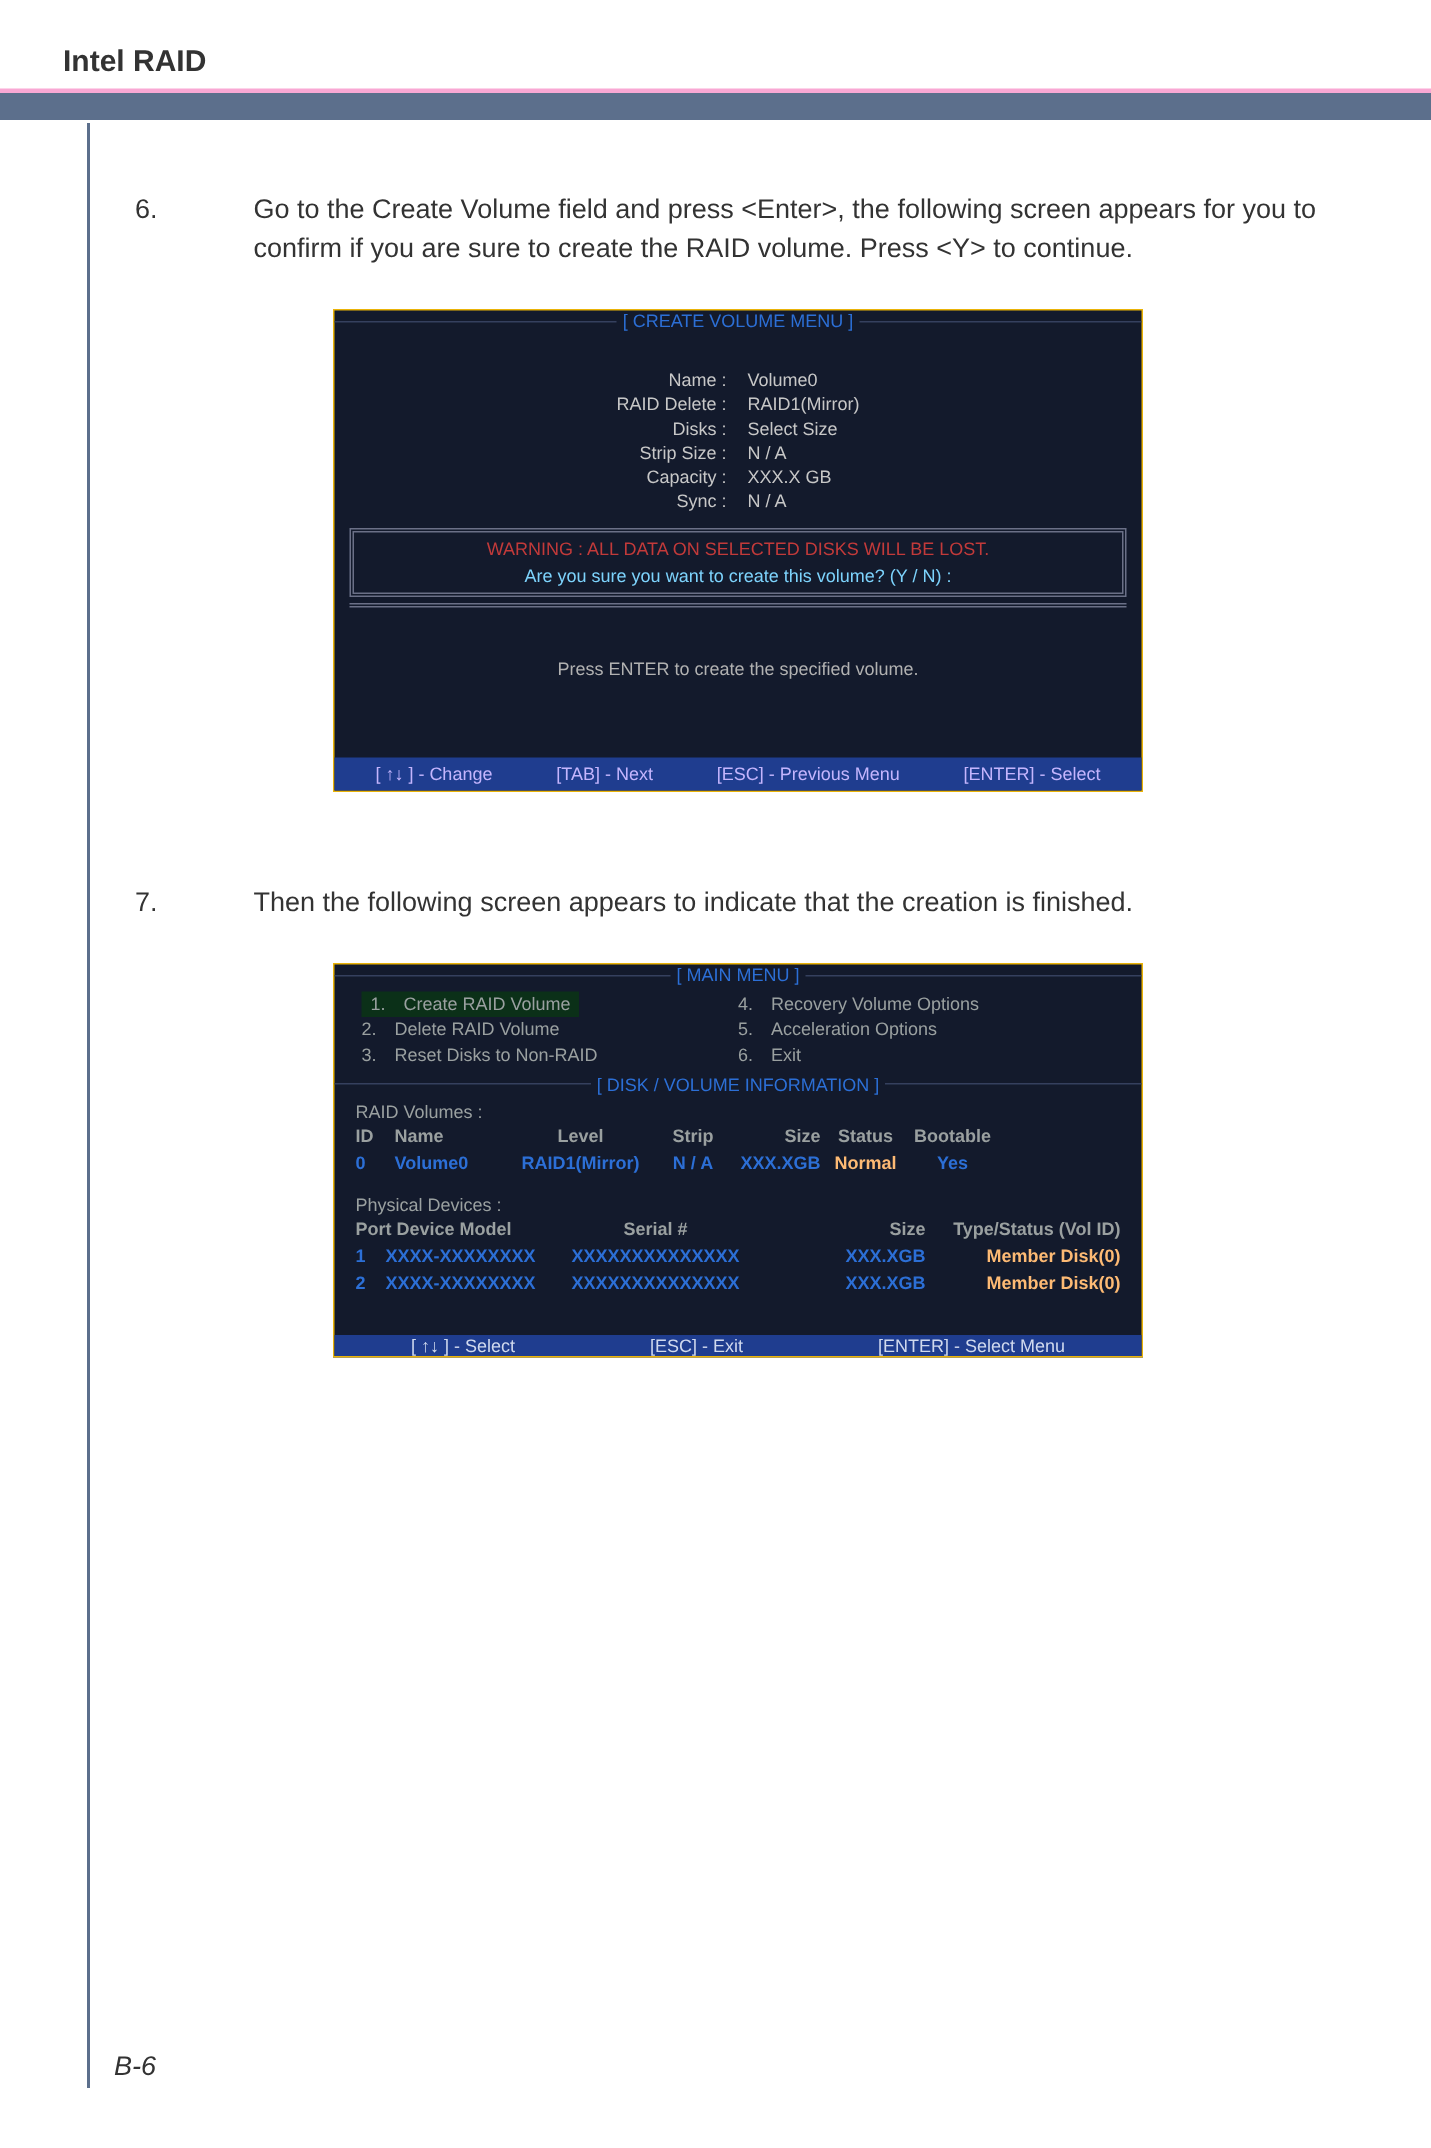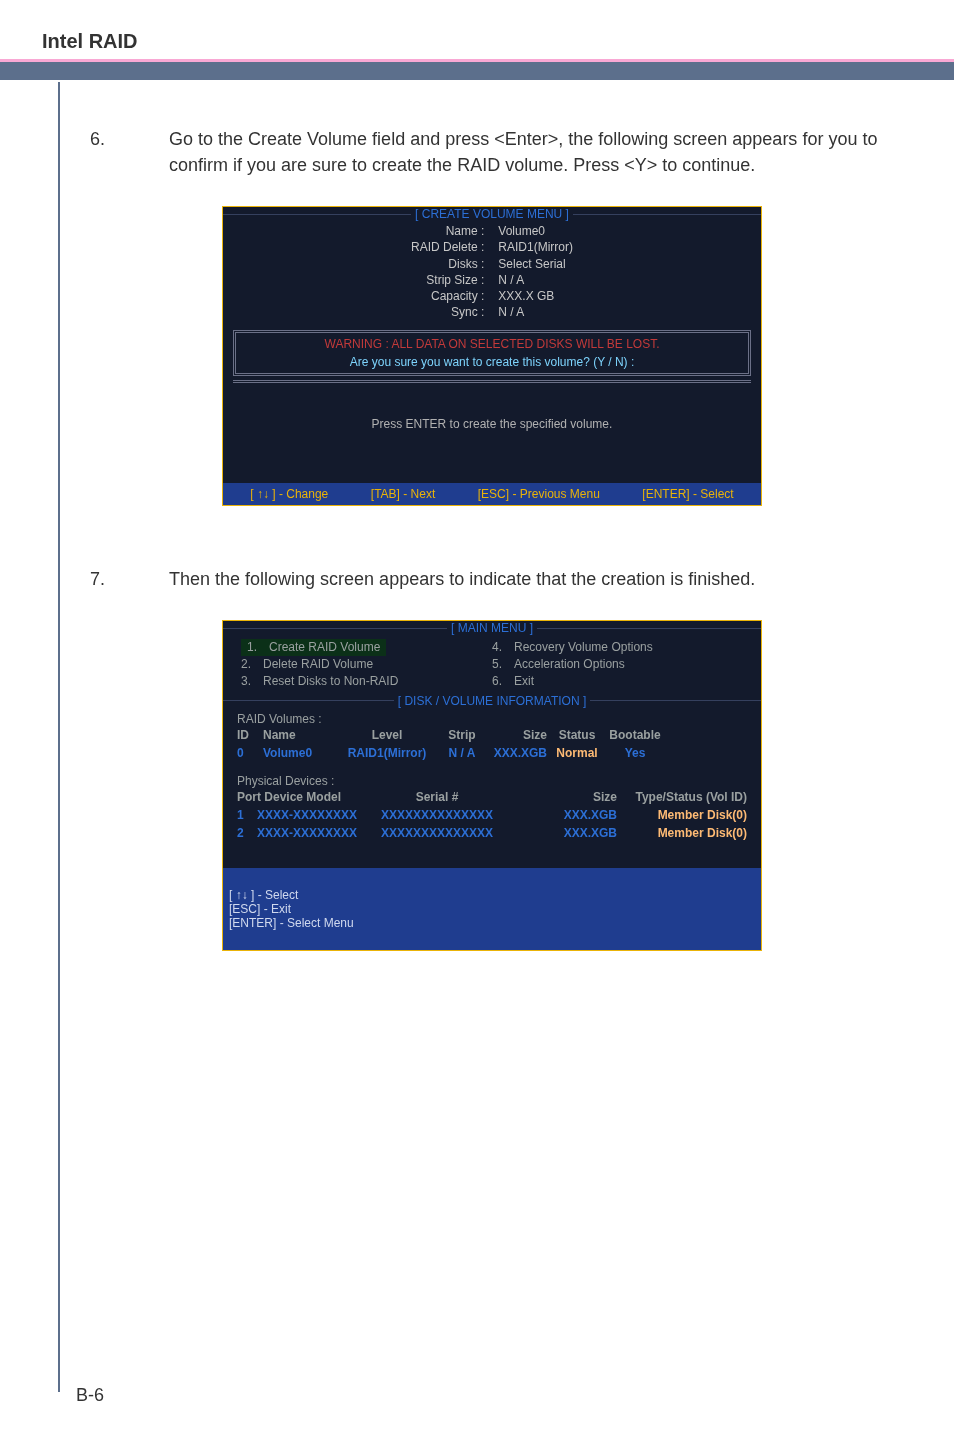--- a/index.html
+++ b/index.html
@@ -56,40 +56,41 @@
     border: 1px solid #eab308;
   }
   .bios-title-inner {
     display: inline-block;
     padding: 0 4px;
   }
   .kv-block {
     display: flex;
     justify-content: center;
     padding: 2px 0 6px 0;
+    margin-top: 22px;
   }
   .kv-left { text-align: right; padding-right: 14px; }
   .kv-right { text-align: left; }
   .kv-left div, .kv-right div { line-height: 1.35; }
   .inner-frame {
     margin: 4px 10px;
     border: 3px double #6b7087;
     padding: 4px 8px;
     text-align: center;
   }
   .warn-line { color: #c23a3a; font-size: 12px; margin-bottom: 4px;}
   .confirm-line { color: #7dd3fc; font-size: 12px; }
   .press-enter {
     text-align: center;
     padding: 34px 0 52px 0;
     color: #b1b1b1;
   }
   .bios-footer {
     background: #1f3d8f;
-    color: #eab308;
+    color: #c4b5fd;
     font-size: 12px;
     display: flex;
     justify-content: space-around;
     padding: 4px 6px;
   }
   .bios-footer span { white-space: nowrap; }
   .menu-cols {
     display: flex;
     padding: 4px 18px 4px 18px;
   }
@@ -117,29 +118,29 @@
   .pcol-serial { width: 140px; text-align: center;}
   .pcol-gap { flex: 1; }
   .pcol-size { width: 70px; text-align: right;}
   .pcol-type { width: 130px; text-align: right;}
   .bios2-footer {
     background: #1f3d8f;
     color: #d0d9ee;
     font-size: 12px;
     display: flex;
     justify-content: space-around;
-    padding: 20px 6px;
-    flex-direction: column;
+    padding: 0 6px;
   }
   .page-num {
     position: absolute;
-    bottom: 26px;
+    bottom: 44px;
     left: 76px;
     font-size: 18px;
     color: #333;
+    font-style: italic;
   }
   .title-line { display: flex; align-items: center;}
   .title-line::before, .title-line::after {
     content:"";
     flex:1;
     border-top: 1px solid #35405e;
   }
 </style>
 </head>
 <body>
@@ -166,21 +167,21 @@
         <div>Name :</div>
         <div>RAID Delete :</div>
         <div>Disks :</div>
         <div>Strip Size :</div>
         <div>Capacity :</div>
         <div>Sync :</div>
       </div>
       <div class="kv-right">
         <div>Volume0</div>
         <div>RAID1(Mirror)</div>
-        <div>Select Serial</div>
+        <div>Select Size</div>
         <div>N / A</div>
         <div>XXX.X GB</div>
         <div>N / A</div>
       </div>
     </div>
 
     <div class="inner-frame">
       <div class="warn-line">WARNING : ALL DATA ON SELECTED DISKS WILL BE LOST.</div>
       <div class="confirm-line">Are  you  sure  you  want  to  create  this  volume?  (Y / N)  :</div>
     </div>

